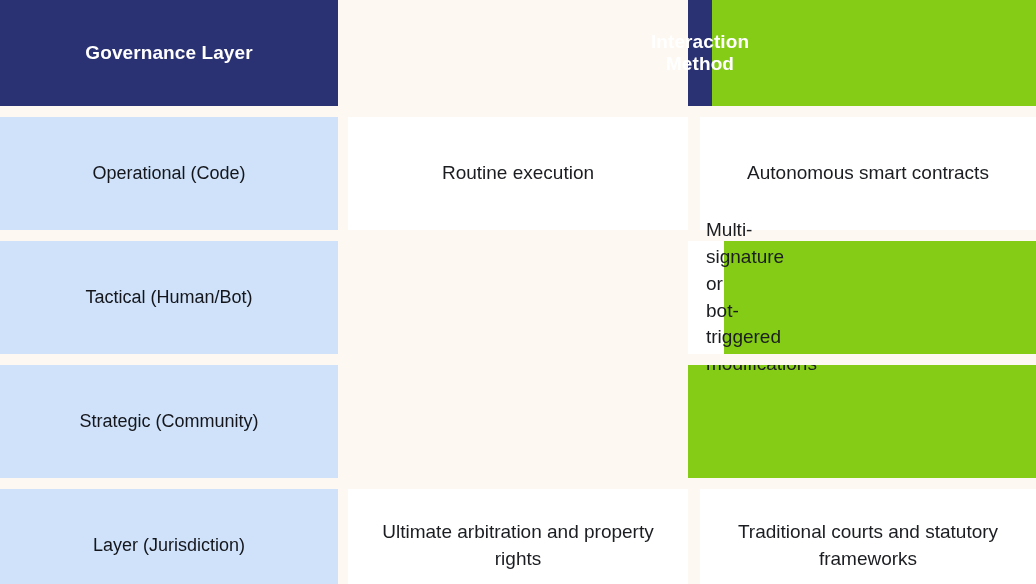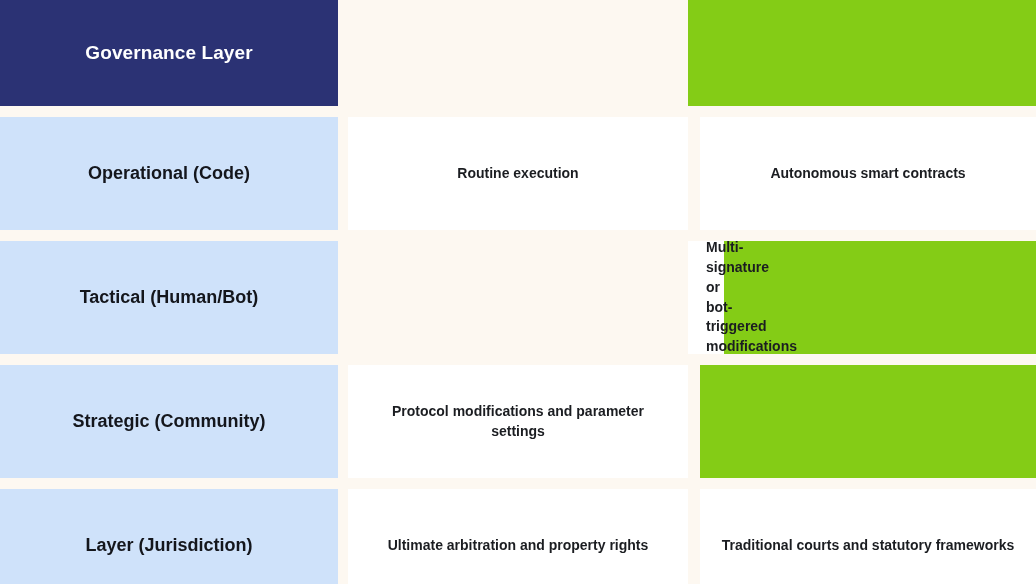--- a/index.html
+++ b/index.html
@@ -63,45 +63,48 @@
     justify-content: center;
     text-align: center;
     box-sizing: border-box;
     padding: 0 18px;
     line-height: 1.42;
   }
   .cell.layer {
     background: #cfe2fa;
     color: #14161c;
     font-size: 18px;
-    font-weight: bold;
+    font-weight: normal;
   }
   .cell.fn,
   .cell.method {
     background: #ffffff;
     color: #1b1d21;
-    font-size: 14px;
-    font-weight: bold;
+    font-size: 19px;
+    font-weight: normal;
   }
   .cell .txt {
     display: block;
     max-width: 100%;
   }
 </style>
 </head>
 <body>
 
 <div class="table-wrap">
   <div class="grid">
 
     <div class="hdr">
       <span class="txt">Governance Layer</span>
     </div>
     <div class="gap-col"></div>
     <div class="gap-col"></div>
+    <div class="hdr">
+      <span class="txt">Interaction Method</span>
+    </div>
 
     <div class="vspacer"></div>
 
     <div class="cell layer">
       <span class="txt">Operational (Code)</span>
     </div>
     <div class="gap-col"></div>
     <div class="cell fn">
       <span class="txt">Routine execution</span>
     </div>
@@ -120,23 +123,20 @@
     <div class="cell method">
       <span class="txt">Multi-signature or bot-triggered modifications</span>
     </div>
 
     <div class="vspacer"></div>
 
     <div class="cell layer">
       <span class="txt">Strategic (Community)</span>
     </div>
     <div class="gap-col"></div>
-    <div class="cell fn">
-      <span class="txt">Protocol modifications and parameter settings</span>
-    </div>
     <div class="gap-col"></div>
 
     <div class="vspacer"></div>
 
     <div class="cell layer">
       <span class="txt">Layer (Jurisdiction)</span>
     </div>
     <div class="gap-col"></div>
     <div class="cell fn">
       <span class="txt">Ultimate arbitration and property rights</span>

